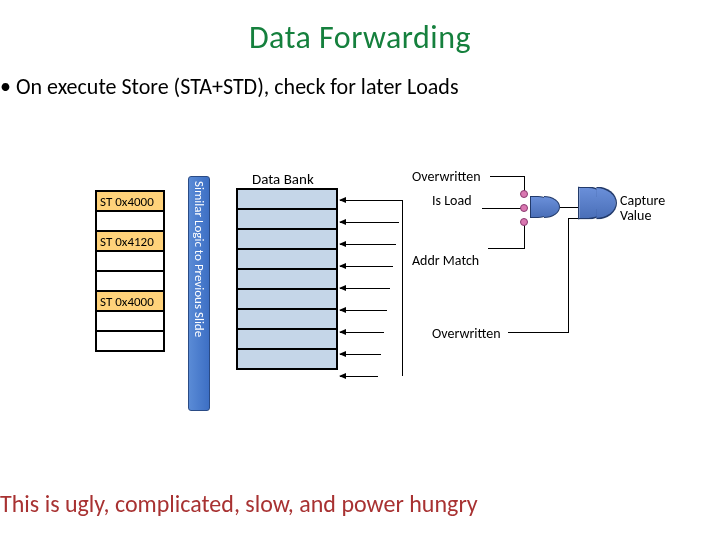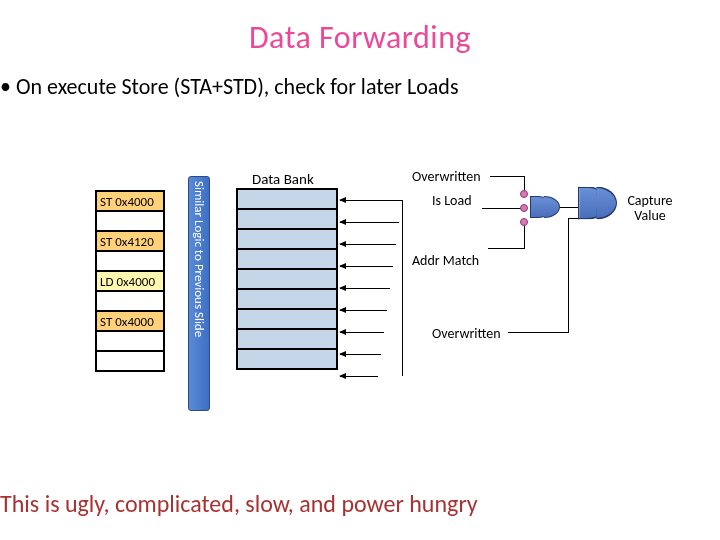--- a/index.html
+++ b/index.html
@@ -7,21 +7,21 @@
     margin: 0;
     width: 720px;
     height: 540px;
     font-family: Calibri, Arial, sans-serif;
     background: #fff;
     position: relative;
     overflow: hidden;
   }
   .title {
     text-align: center;
-    color: #ec4899;
+    color: #15803d;
     font-size: 32px;
     margin-top: 18px;
     letter-spacing: 0.5px;
   }
   .bullet {
     font-size: 22px;
     color: #000;
     margin-top: 16px;
   }
   .bullet::before {
@@ -103,21 +103,21 @@
     border-top: 3.5px solid transparent;
     border-bottom: 3.5px solid transparent;
   }
   .small-lbl {
     position: absolute;
     font-size: 14px;
   }
   .cap-lbl {
     position: absolute;
     font-size: 14px;
-    text-align: center;
+    text-align: left;
     line-height: 1.1;
   }
   .dgate {
     position: absolute;
     width: 34px;
     height: 22px;
   }
   .dgate .body {
     position: absolute;
     left: 0; top: 0;
@@ -172,23 +172,20 @@
           <td class="st">ST 0x4000</td>
         </tr>
         <tr>
           <td></td>
         </tr>
         <tr>
           <td class="st">ST 0x4120</td>
         </tr>
         <tr>
           <td></td>
-        </tr>
-        <tr>
-          <td class="ld">LD 0x4000</td>
         </tr>
         <tr>
           <td></td>
         </tr>
         <tr>
           <td class="st">ST 0x4000</td>
         </tr>
         <tr>
           <td></td>
         </tr>

